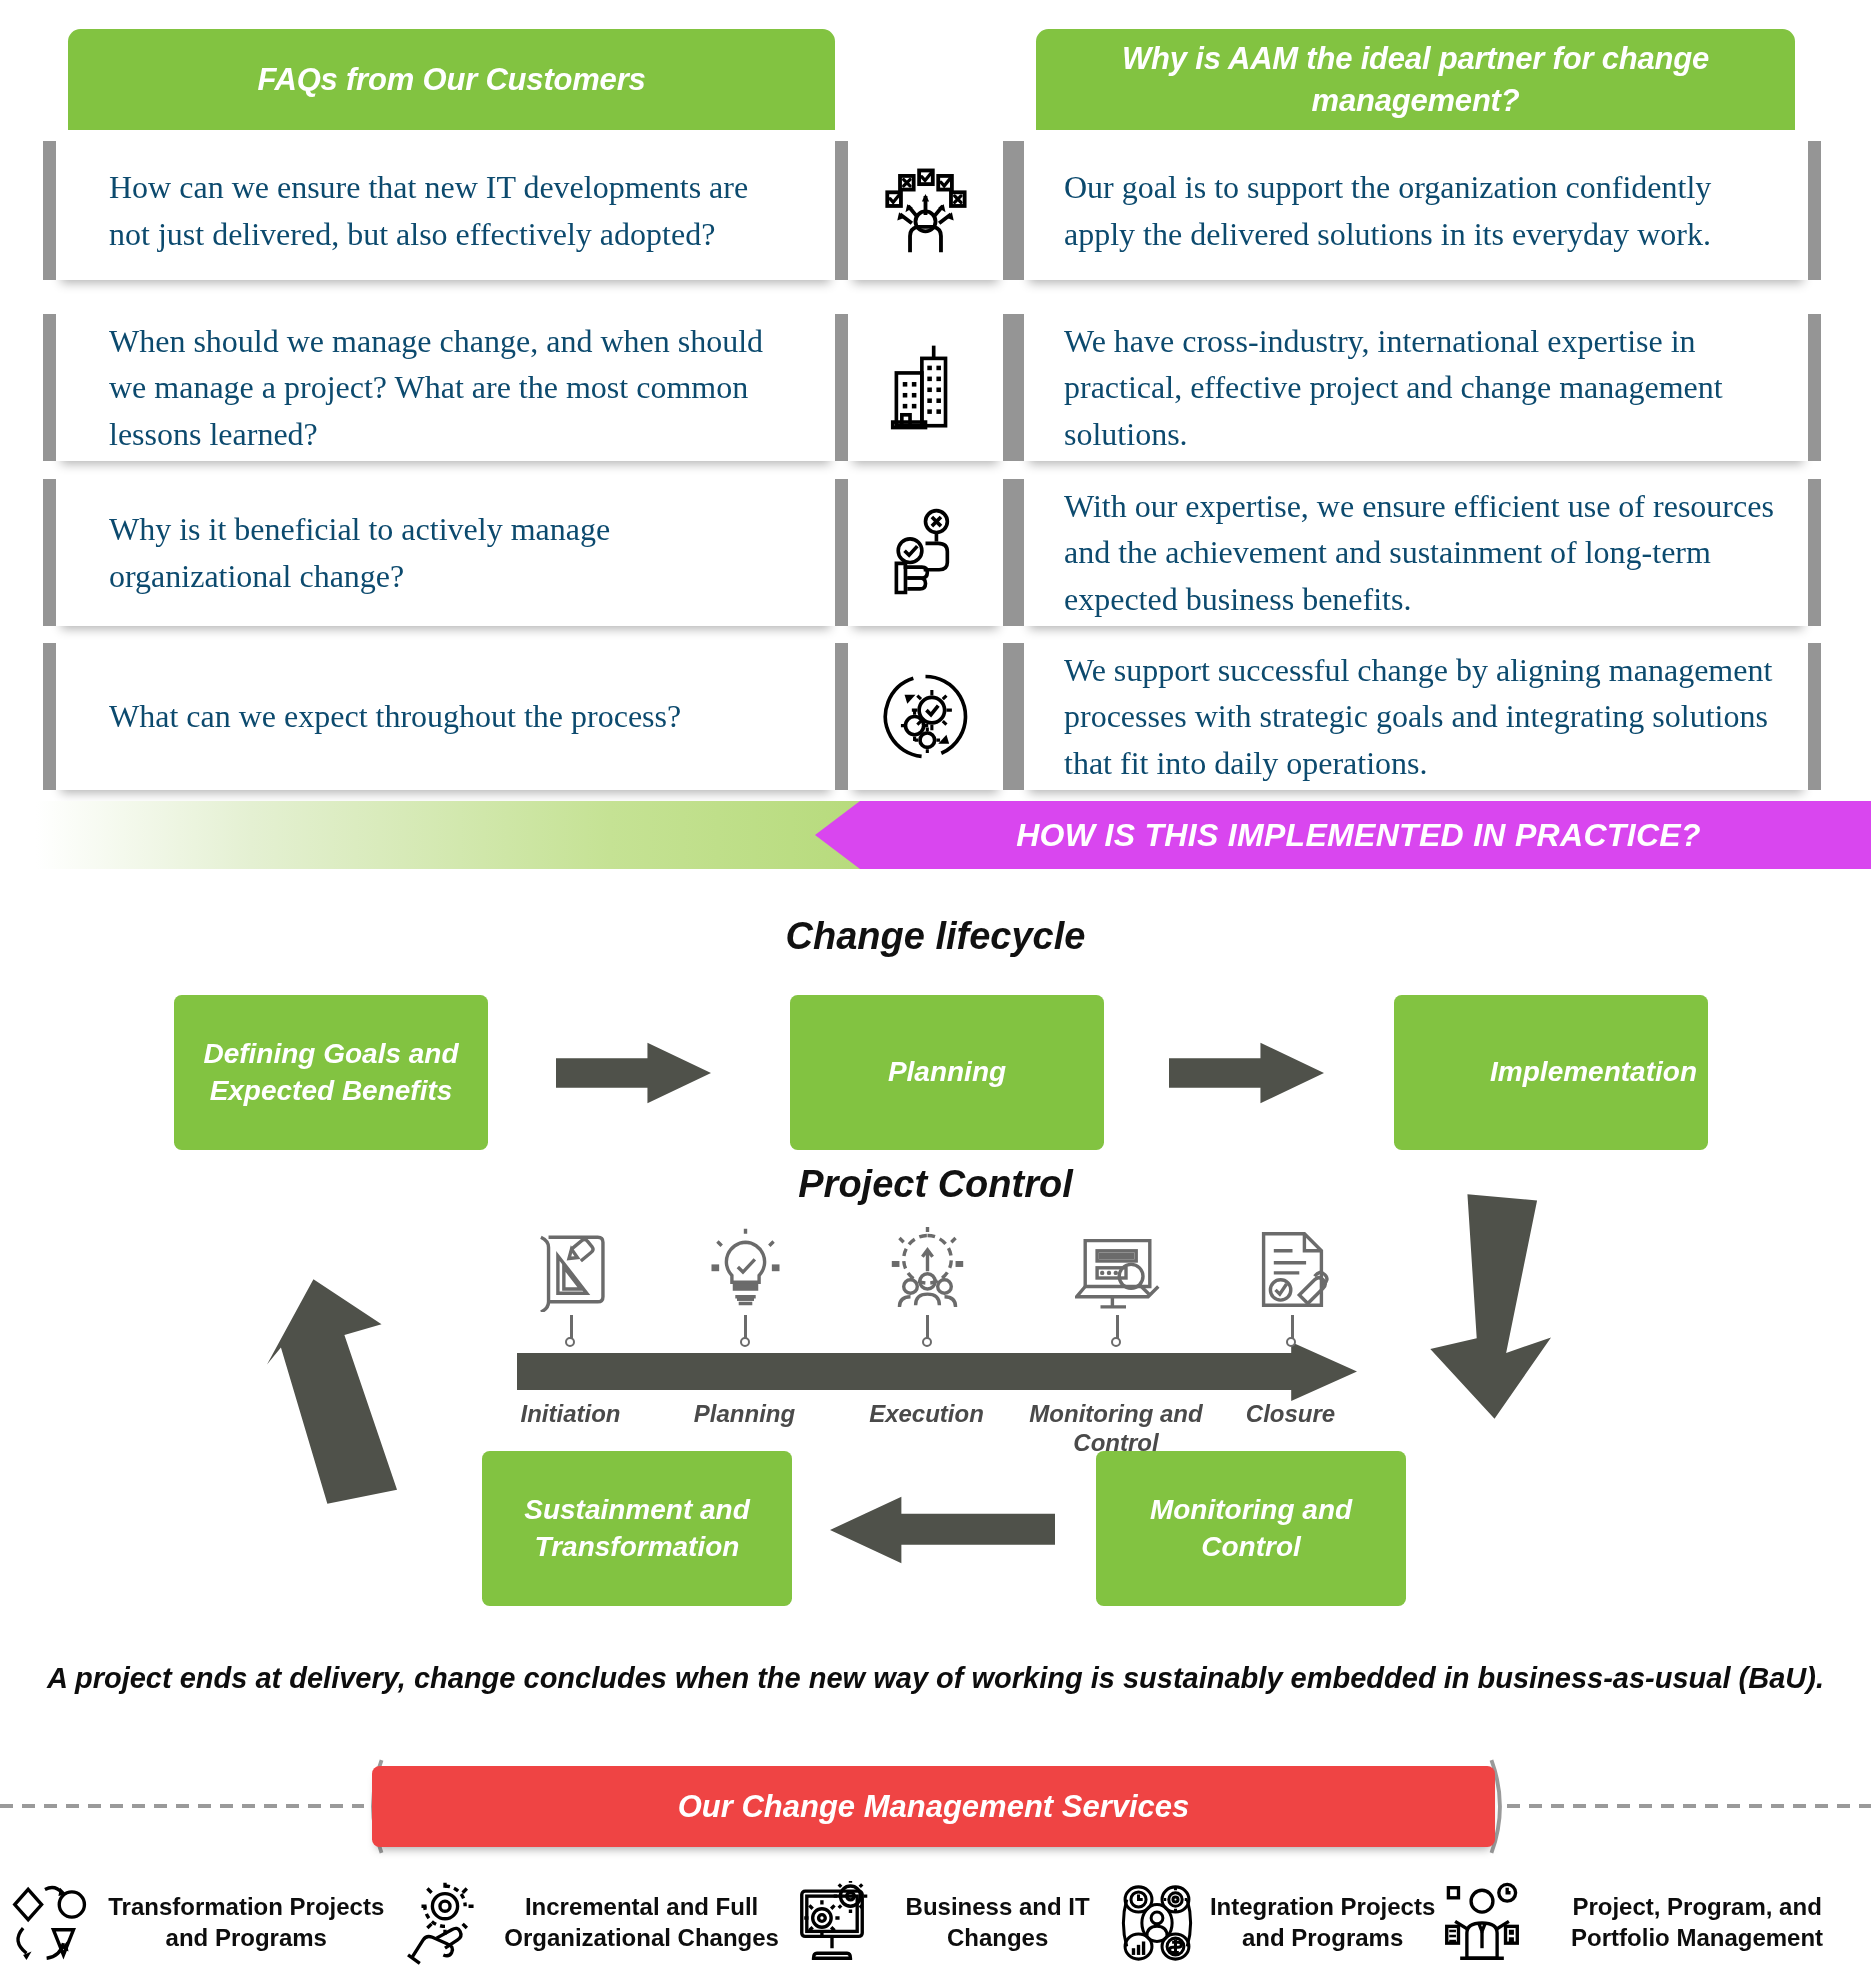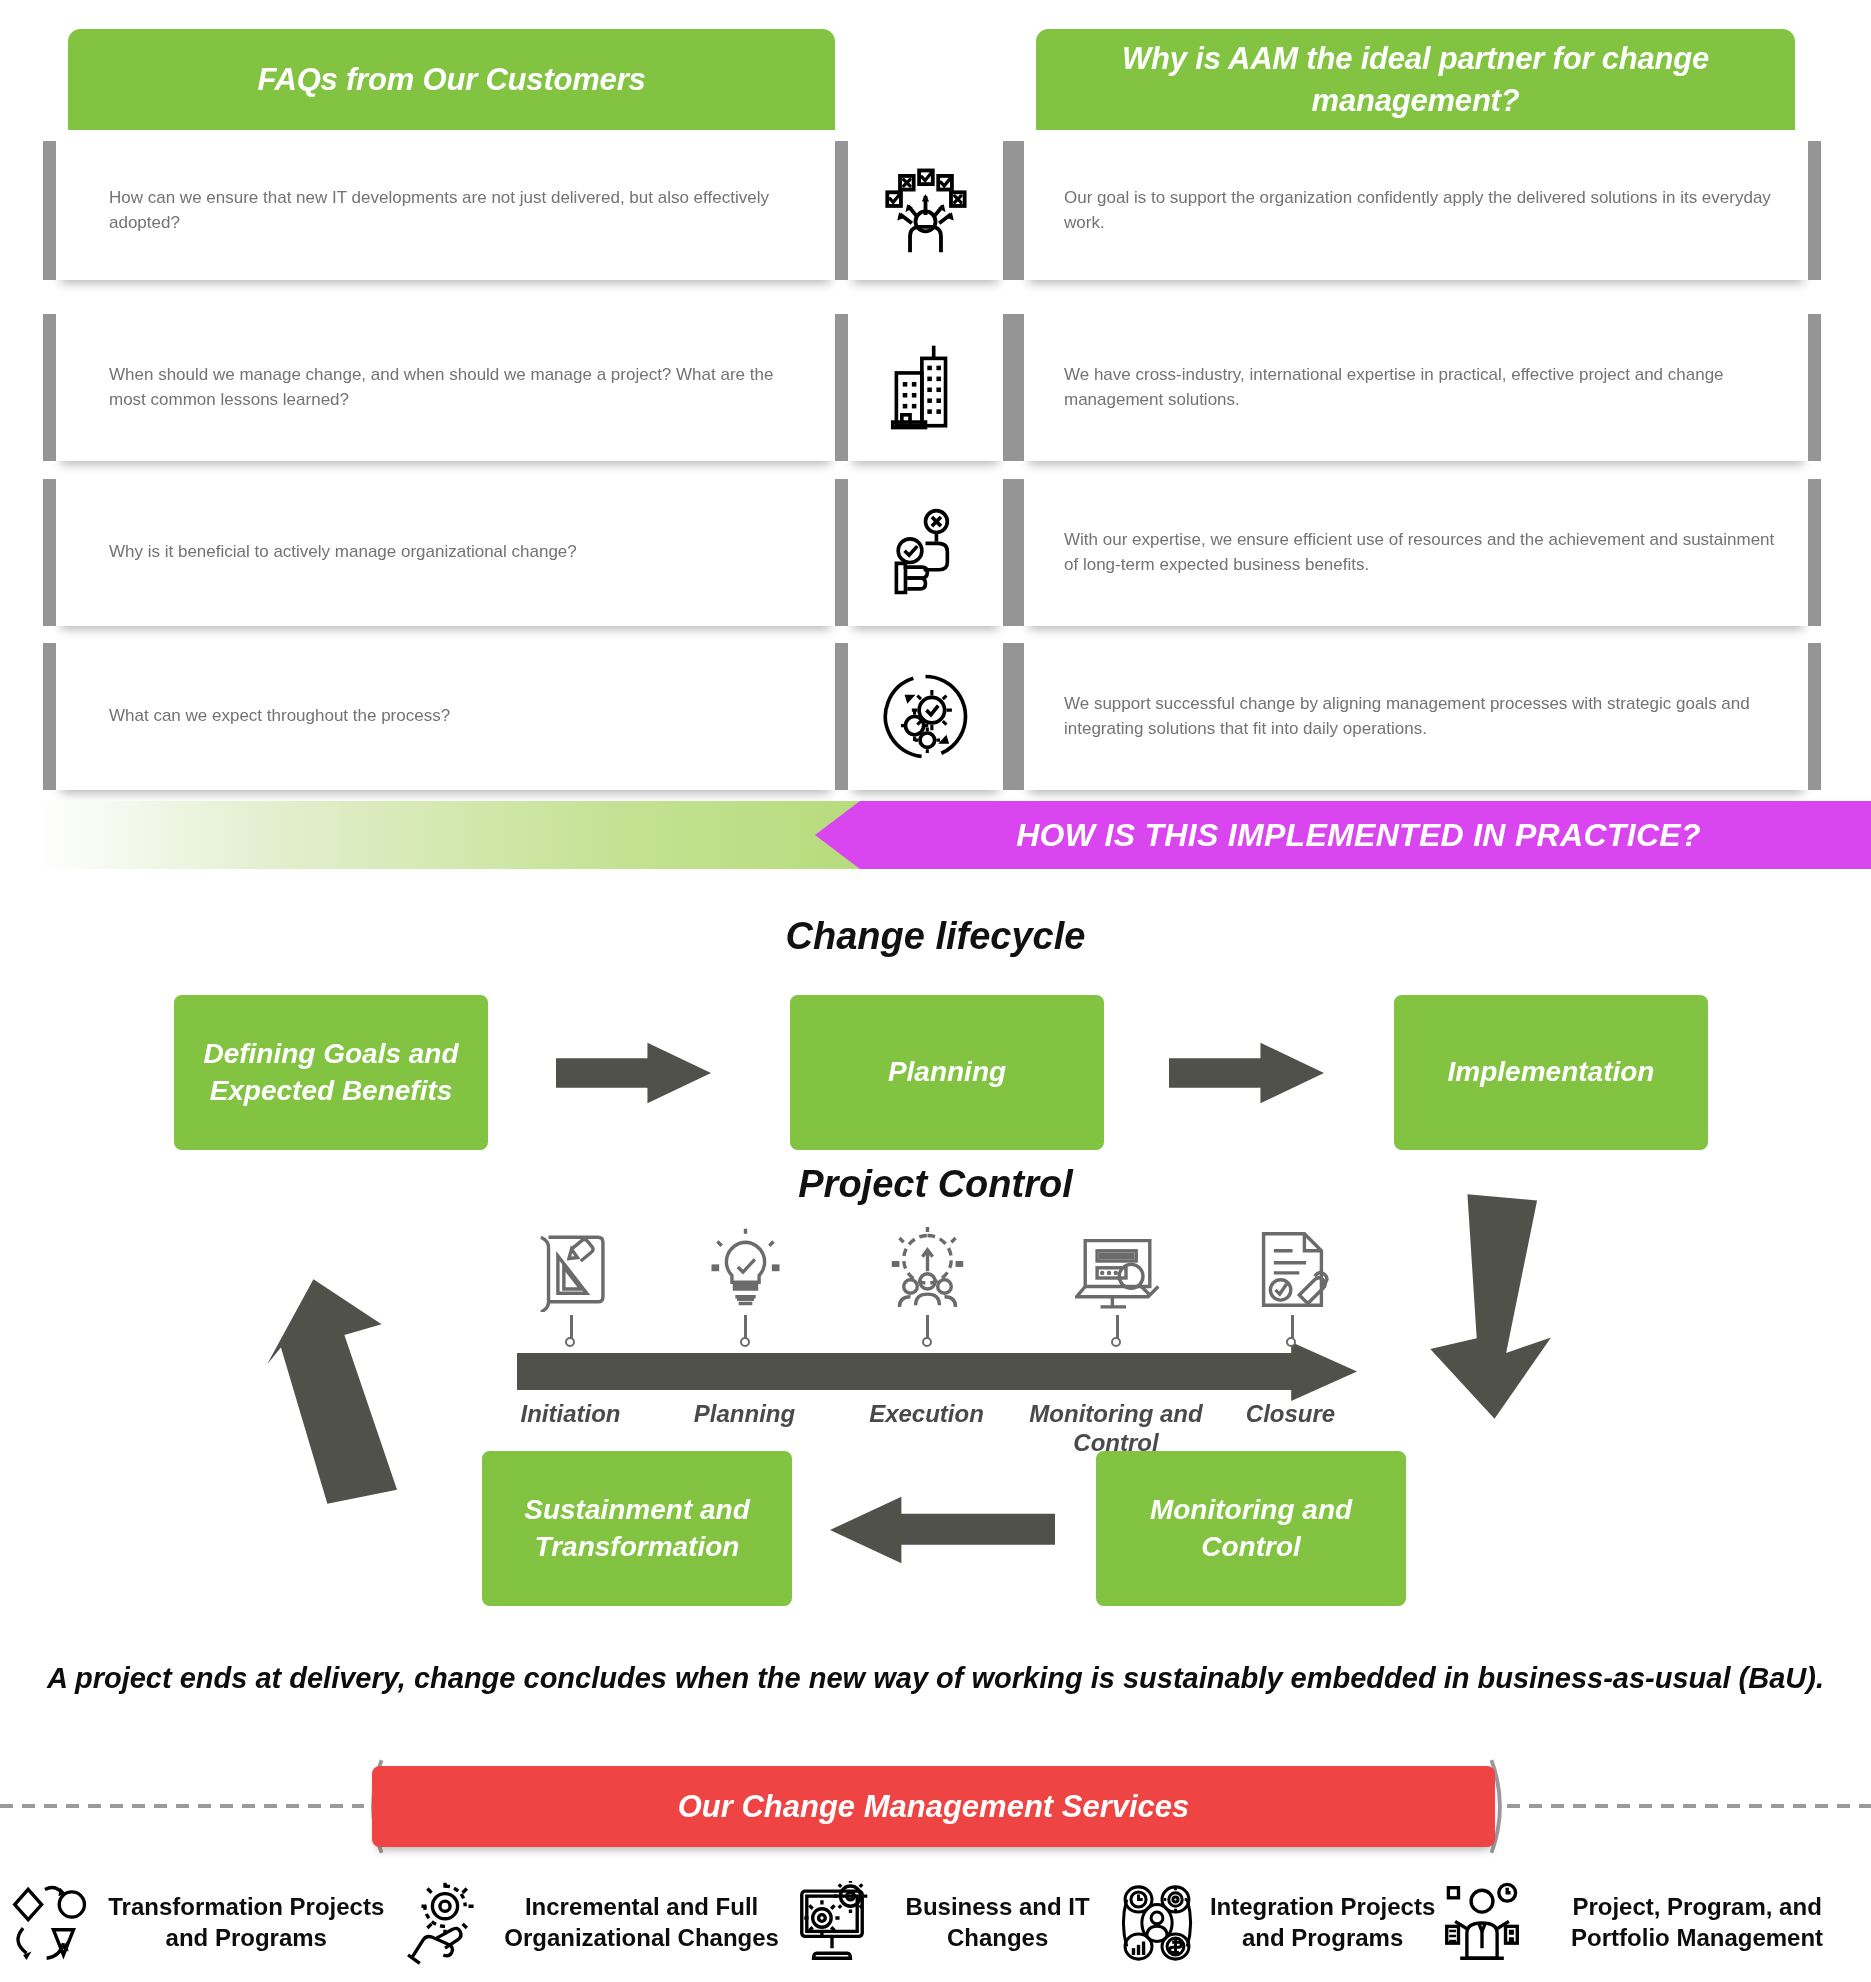--- a/index.html
+++ b/index.html
@@ -57,23 +57,24 @@
   .cell-i::after  { right: -13px; }
   .cell-a { }
   .rail-right {
     position: absolute;
     width: 13px;
     background: #959595;
     right: 0;
   }
 
   .qtext, .atext {
-    font-size: 17px;
-    color: #737373;
+    font-size: 32px;
+    color: #0c4a6e;
     line-height: 1.45;
+    font-family: Liberation Serif, serif;
   }
 
   
   .ico-faq { width: 91px; height: 91px; display: block; }
 
   
   .banner { position: absolute; left: 0; top: 801px; width: 1871px; height: 68px; }
   .banner-green {
     position: absolute; left: 0; top: 0; width: 898px; height: 68px;
     background: linear-gradient(to right, #ffffff 0%, #ffffff 4%, #e4f0d2 28%, #c5e294 68%, #b5da79 100%);
@@ -106,21 +107,21 @@
     color: #ffffff;
     font-size: 28px;
     font-weight: bold;
     font-style: italic;
     display: flex; align-items: center; justify-content: center;
     text-align: center; line-height: 1.32;
     padding: 0 11px;
   }
   .b-goals  { left: 174px;  top: 126px; width: 314px; height: 155px; }
   .b-plan   { left: 790px; top: 126px; width: 314px; height: 155px; }
-  .b-impl   { left: 1394px; top: 126px; width: 314px; height: 155px; }
+  .b-impl   { left: 1394px; top: 126px; width: 314px; height: 155px; justify-content: flex-end; }
   .b-sust   { left: 482px;  top: 582px; width: 310px; height: 155px; }
   .b-moni   { left: 1096px; top: 582px; width: 310px; height: 155px; }
 
   .arrow-svg { position: absolute; }
 
   
   .timeline { position: absolute; left: 0; top: 341px; width: 1871px; height: 217px; }
   .ph-icon { position: absolute; width: 85px; height: 85px; }
   .ph-stem { position: absolute; width: 3.1px; height: 25px; background: #6b6b6b; }
   .ph-dot  { position: absolute; width: 10px; height: 10px; border: 2.3px solid #6b6b6b; border-radius: 50%; background: #fff; }

